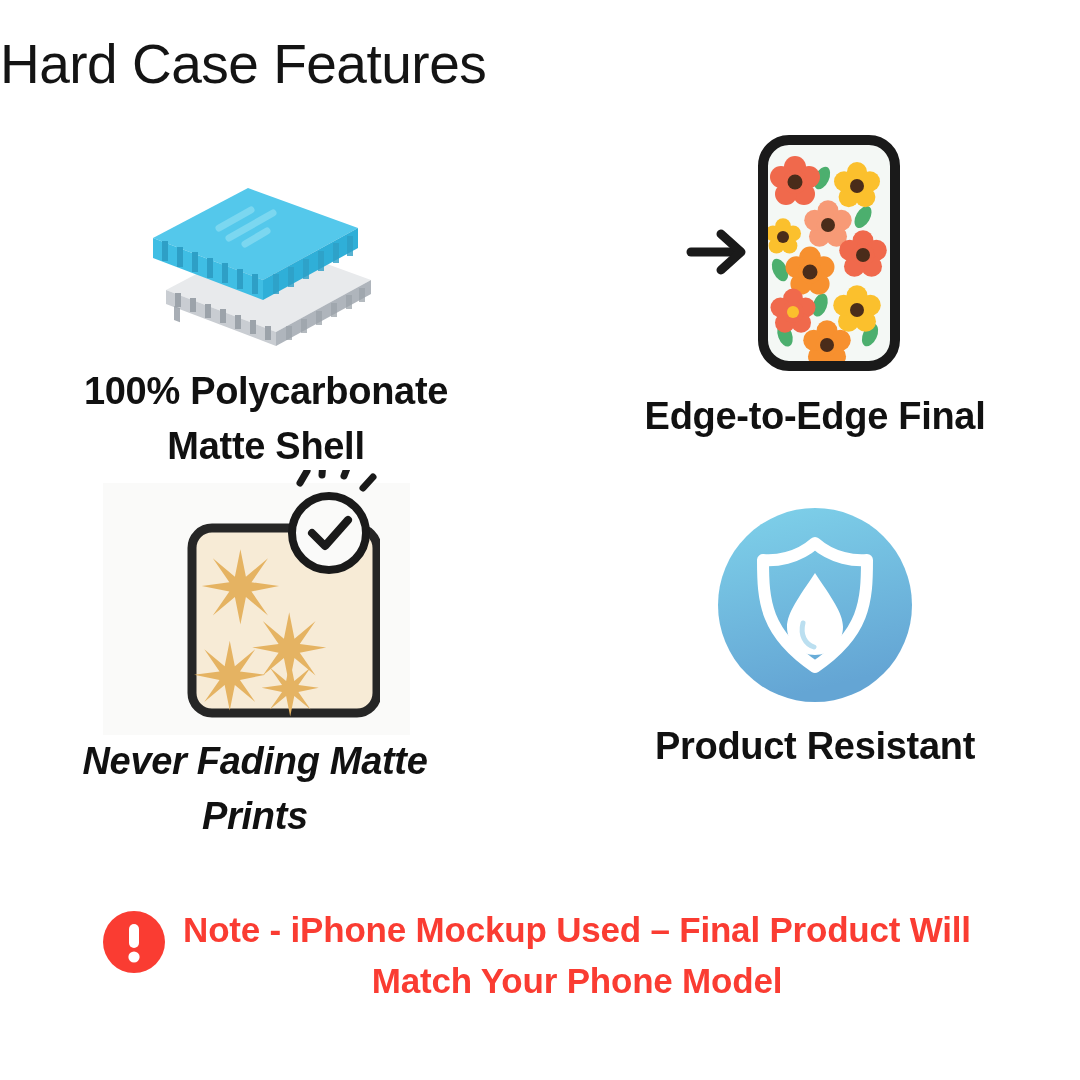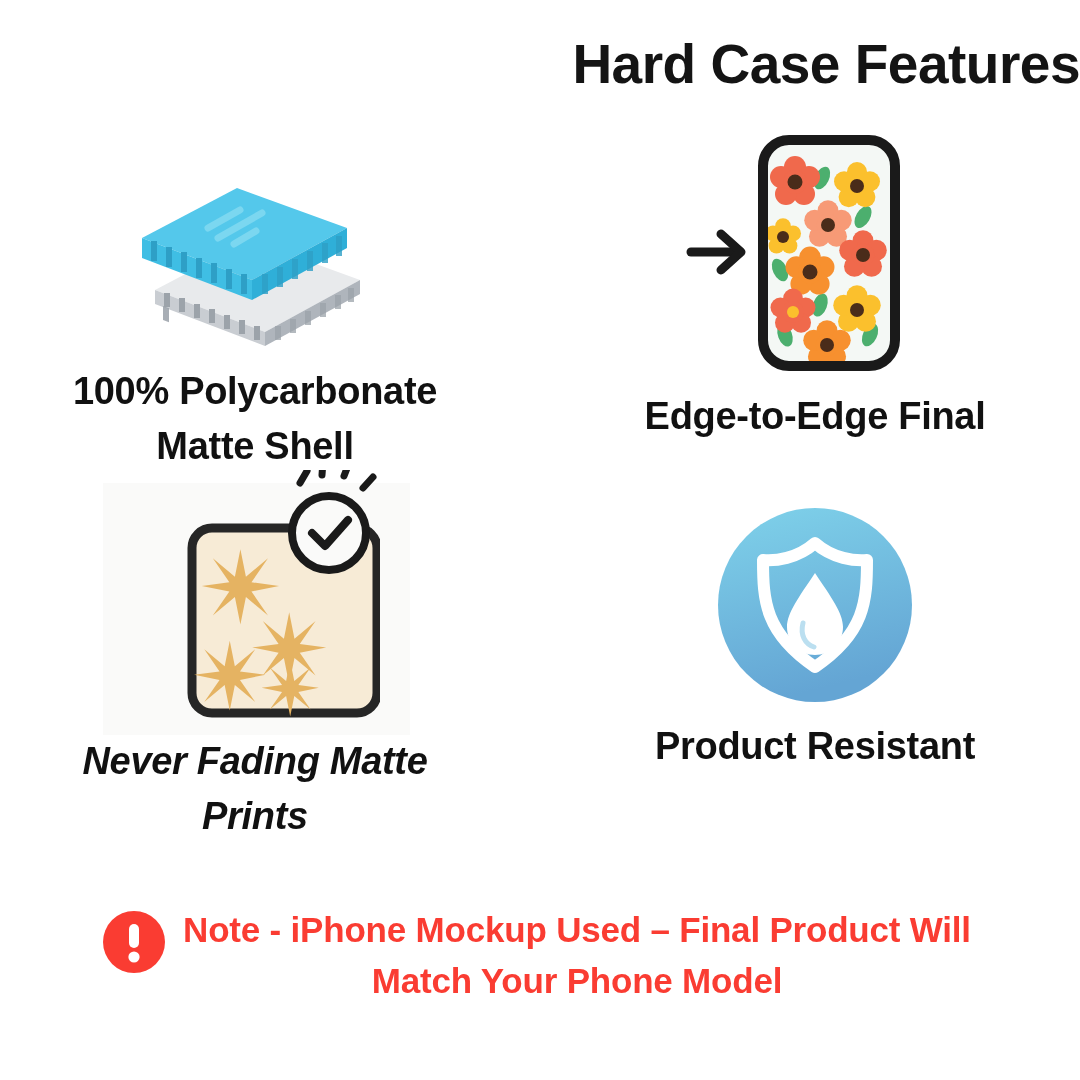--- a/index.html
+++ b/index.html
@@ -16,34 +16,34 @@
     font-family: "Liberation Sans", sans-serif;
     -webkit-font-smoothing: antialiased;
   }
 
   
   #page-title {
     position: absolute;
     top: 34px;
     left: 0;
     width: 1080px;
-    text-align: right;
+    text-align: left;
     font-size: 55px;
-    font-weight: 700;
+    font-weight: 400;
     color: #141414;
     letter-spacing: -0.5px;
     line-height: 1.1;
   }
 
   
   .feature {
     position: absolute;
     width: 500px;
   }
-  #feature-polycarbonate { left: 5px;   top: 150px; }
+  #feature-polycarbonate { left: 16px;   top: 150px; }
   #feature-edge-print    { left: 565px; top: 130px; }
   #feature-never-fading  { left: 5px;   top: 470px; font-style: italic; }
   #feature-impact        { left: 565px; top: 505px; }
 
   .feature-art {
     position: relative;
     width: 500px;
     display: flex;
     align-items: flex-end;
     justify-content: center;

